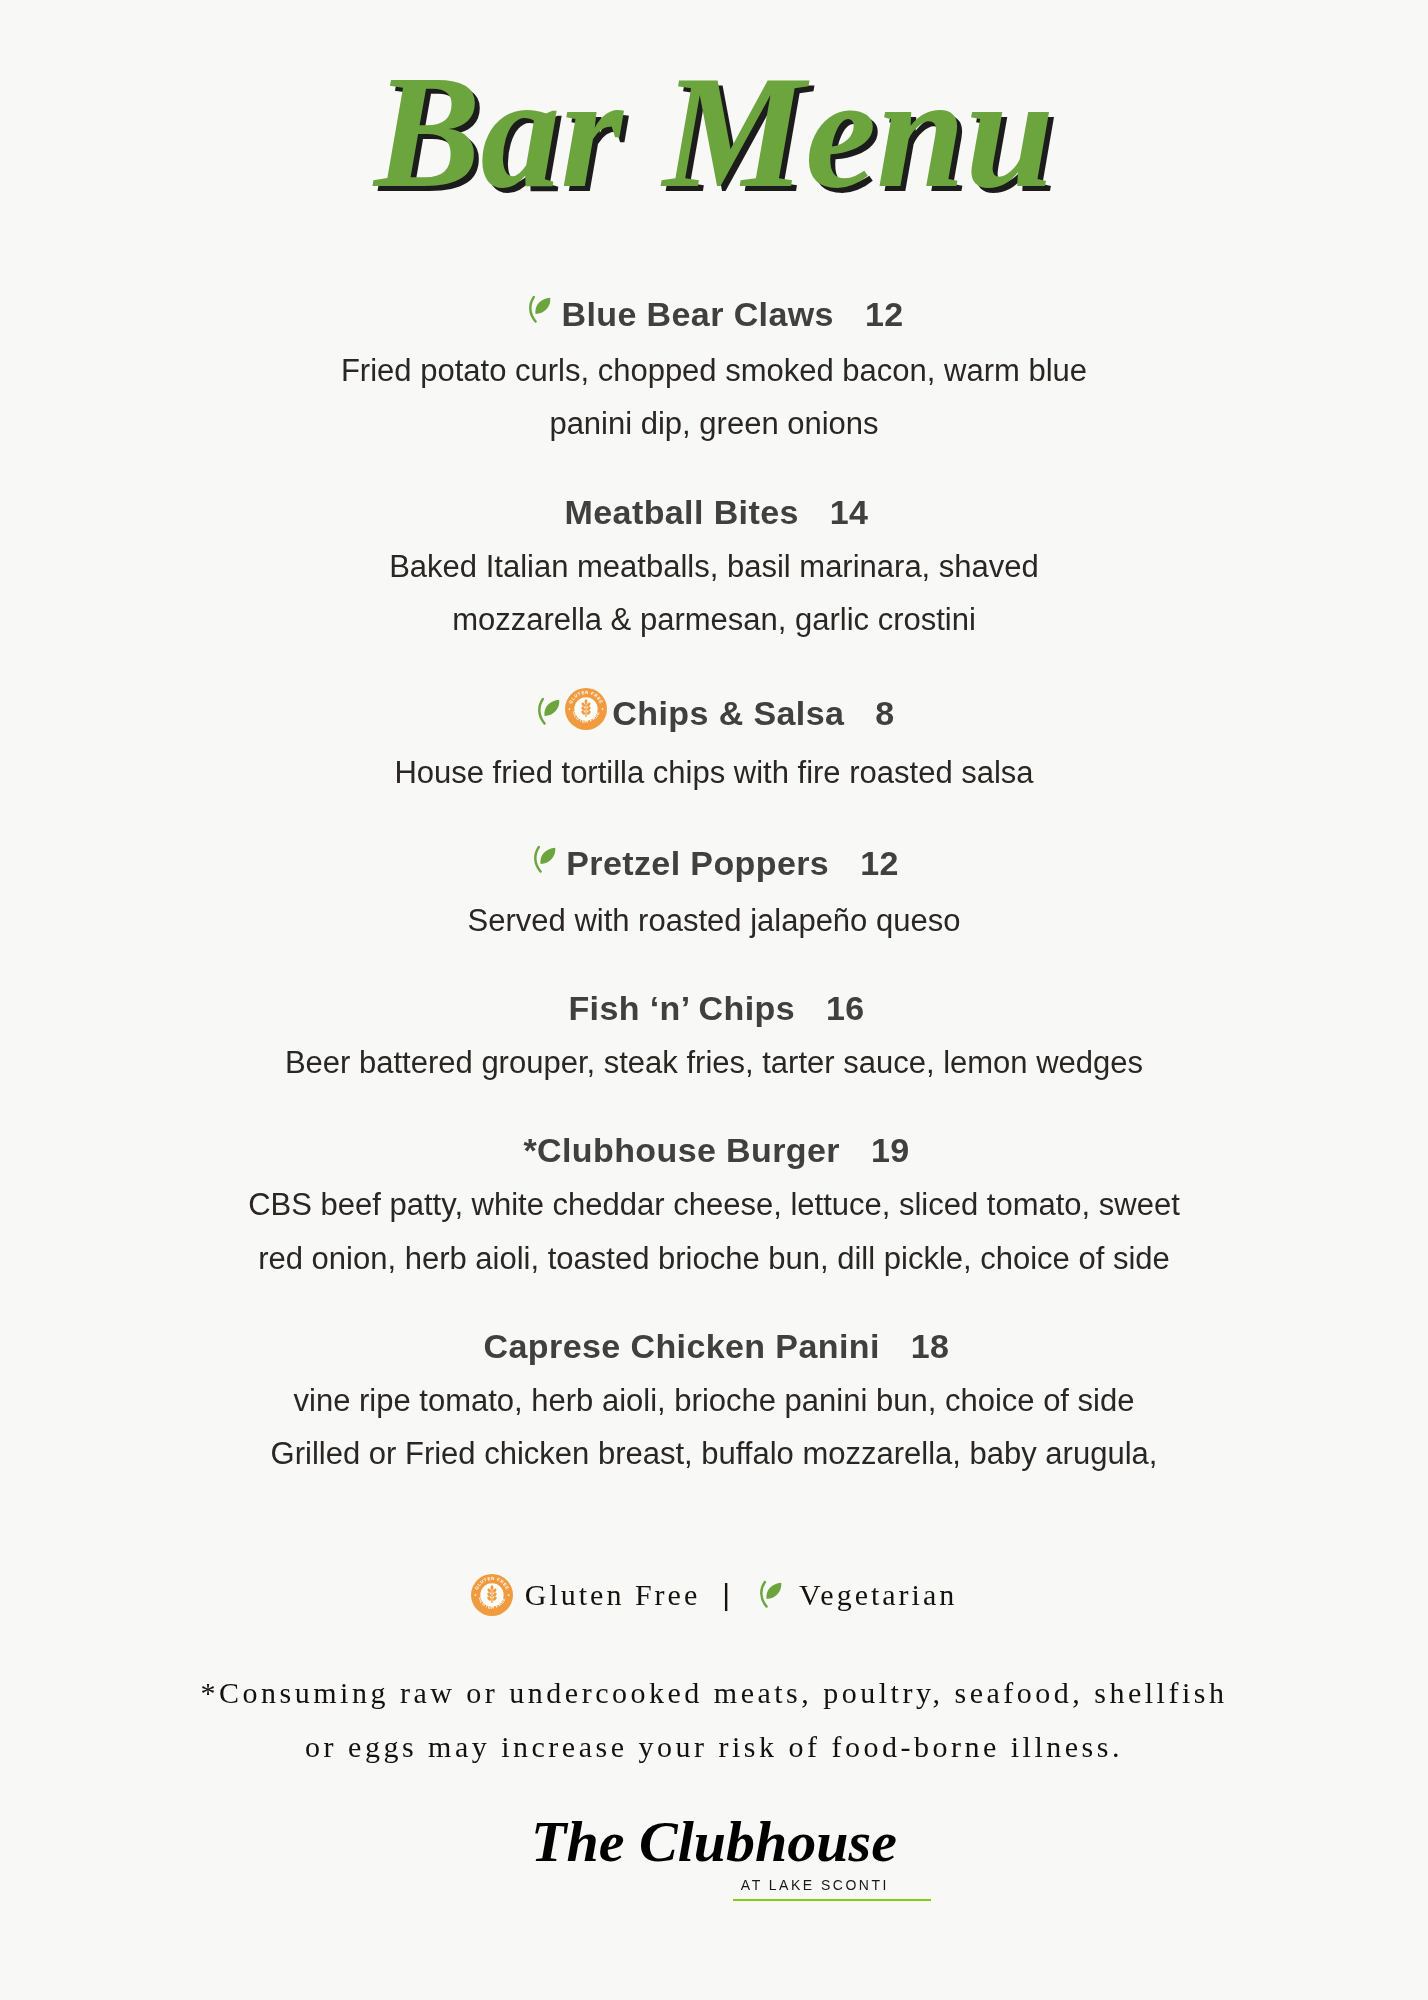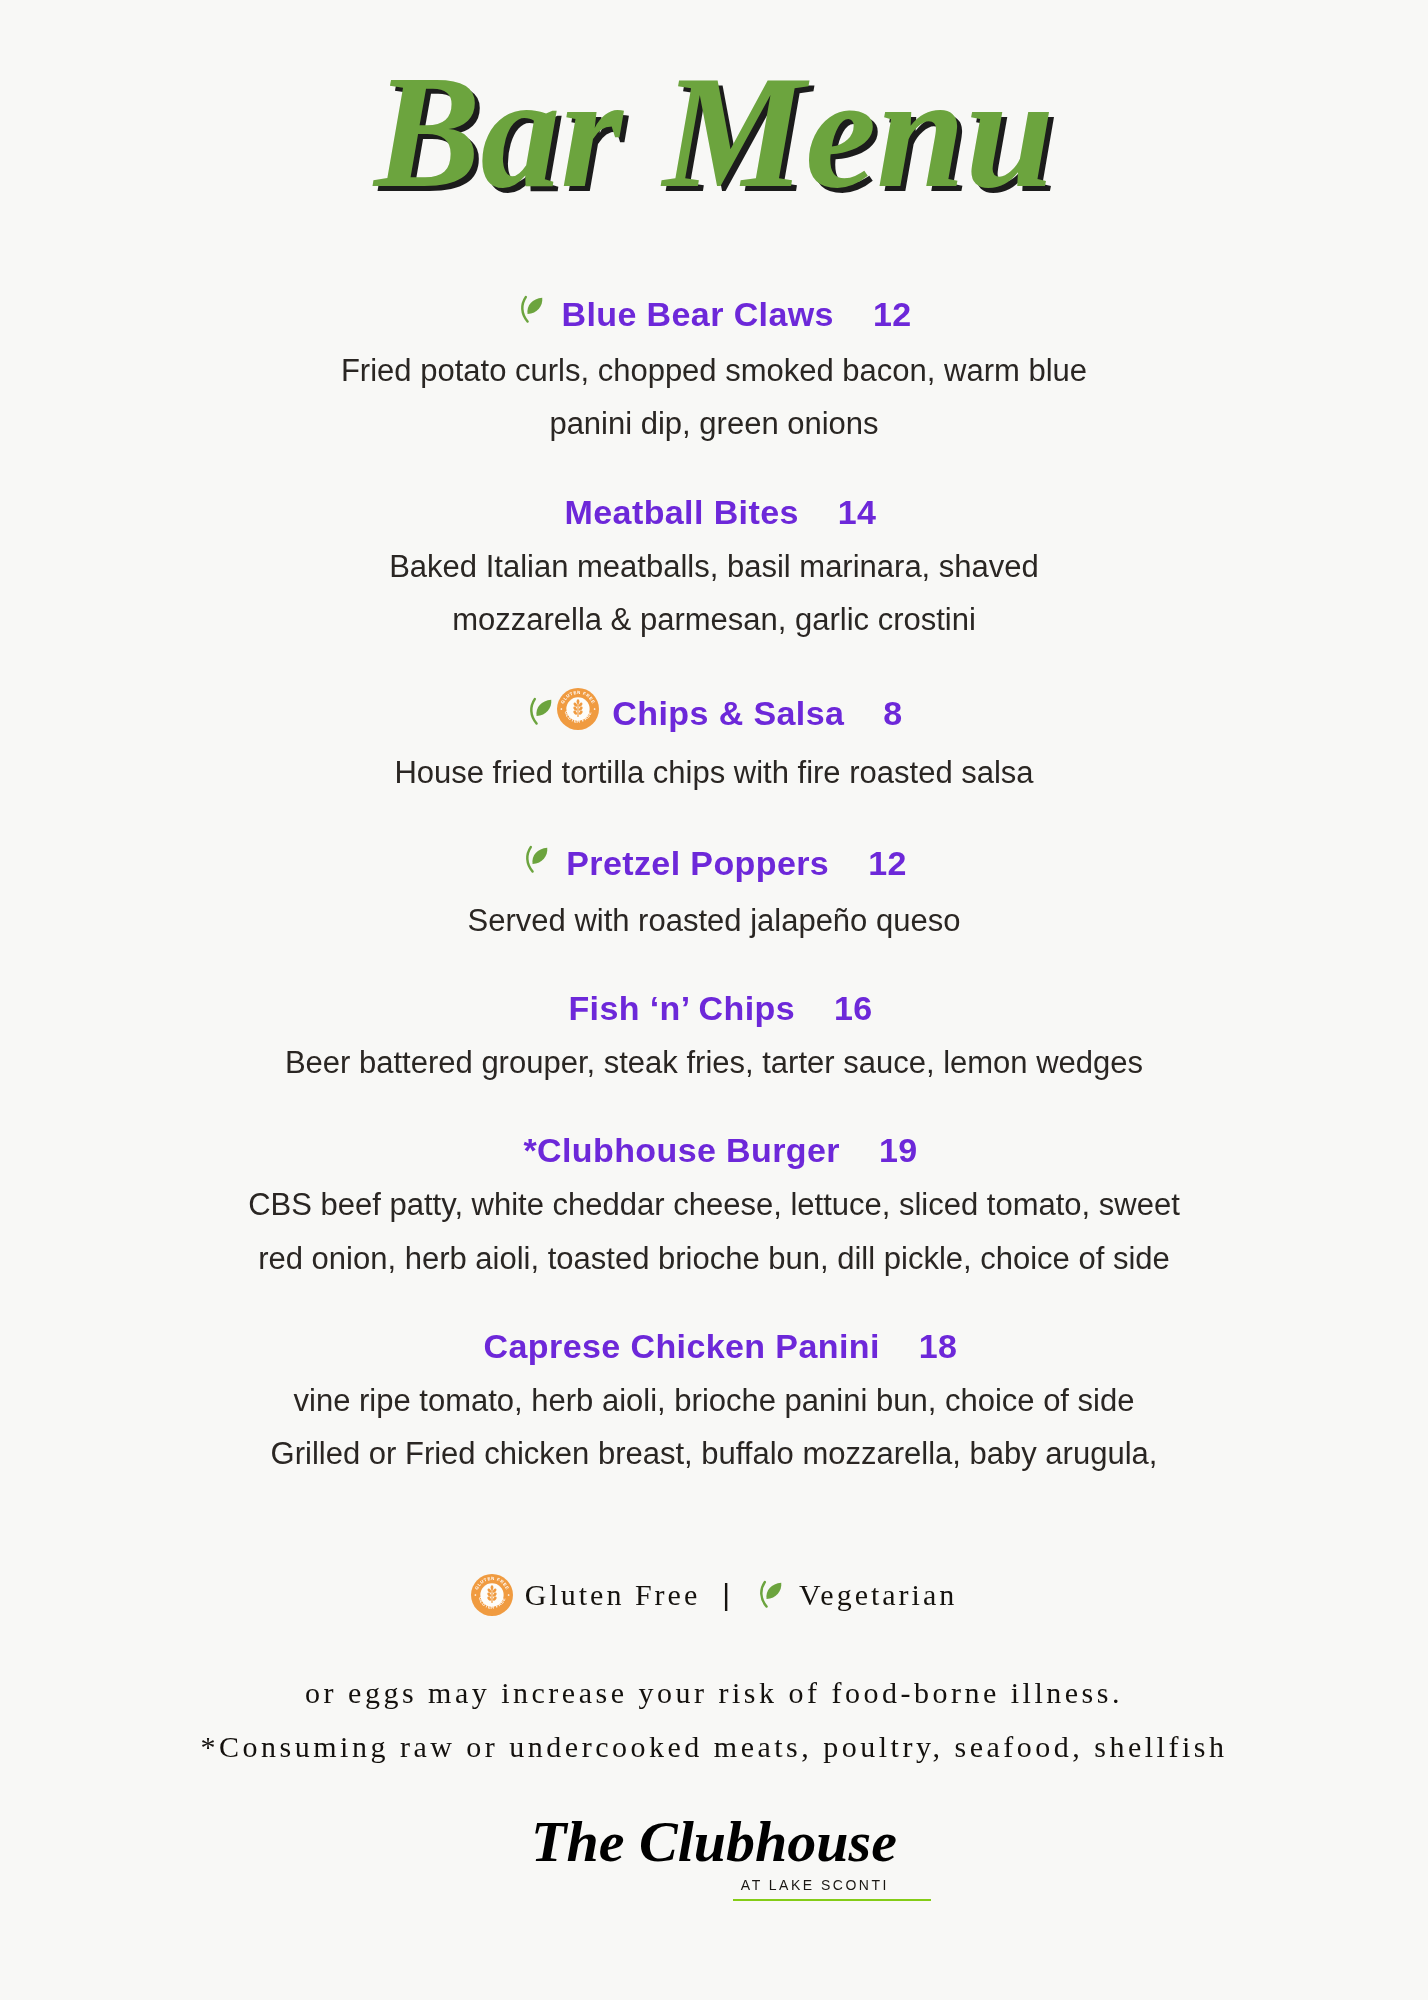--- a/index.html
+++ b/index.html
@@ -22,22 +22,22 @@
     font-size:160px; line-height:1.35;
     color:#6ca43e;
     text-shadow:5px 5px 0 #1c1c1c;
     margin:0 0 52px 0;
   }
   
   .menu-items { width:1340px; text-align:center; }
   .item { margin-bottom:42px; }
   .item-title {
     margin:0 0 8px 0;
-    font-size:34px; font-weight:800; letter-spacing:.4px; color:#6d28d9;
-    display:flex; justify-content:center; align-items:center; gap:13px;
+    font-size:34px; font-weight:800; letter-spacing:.4px; color:#404040;
+    display:flex; justify-content:center; align-items:center; gap:5px;
   }
   .item-price { margin-left:26px; }
   .icon-slot { display:inline-flex; align-items:center; }
   .icon-slot svg { display:block; }
   .item-desc .desc-line {
     font-size:31px; font-weight:300; color:#2a2623; line-height:1.72;
   }
   
   .legend {
     display:flex; align-items:center; gap:12px;
@@ -230,22 +230,22 @@
     <span class="icon-slot">
         <svg width="32" height="36" viewBox="0 0 36 36" aria-hidden="true">
     <path d="M11 3.5 C5.5 11.5, 5.5 22, 13 31" stroke="#6ca43e" stroke-width="2.8" fill="none" stroke-linecap="round"></path>
     <path d="M13 22.5 C11.5 13, 18.5 5, 29.5 4.2 C30.5 13.5, 24 21.8, 13 22.5 Z" fill="#6ca43e"></path>
   </svg>
       </span>
     <span>Vegetarian</span>
   </div>
 
   <div class="disclaimer">
+    <div>*Consuming raw or undercooked meats, poultry, seafood, shellfish</div>
     <div>or eggs may increase your risk of food-borne illness.</div>
-    <div>*Consuming raw or undercooked meats, poultry, seafood, shellfish</div>
   </div>
 
   <div class="logo">
     <div class="logo-lockup">
       <div class="logo-name">The Clubhouse</div>
       <div class="logo-tagline">AT LAKE SCONTI</div>
     </div>
   </div>
 
 </div>

